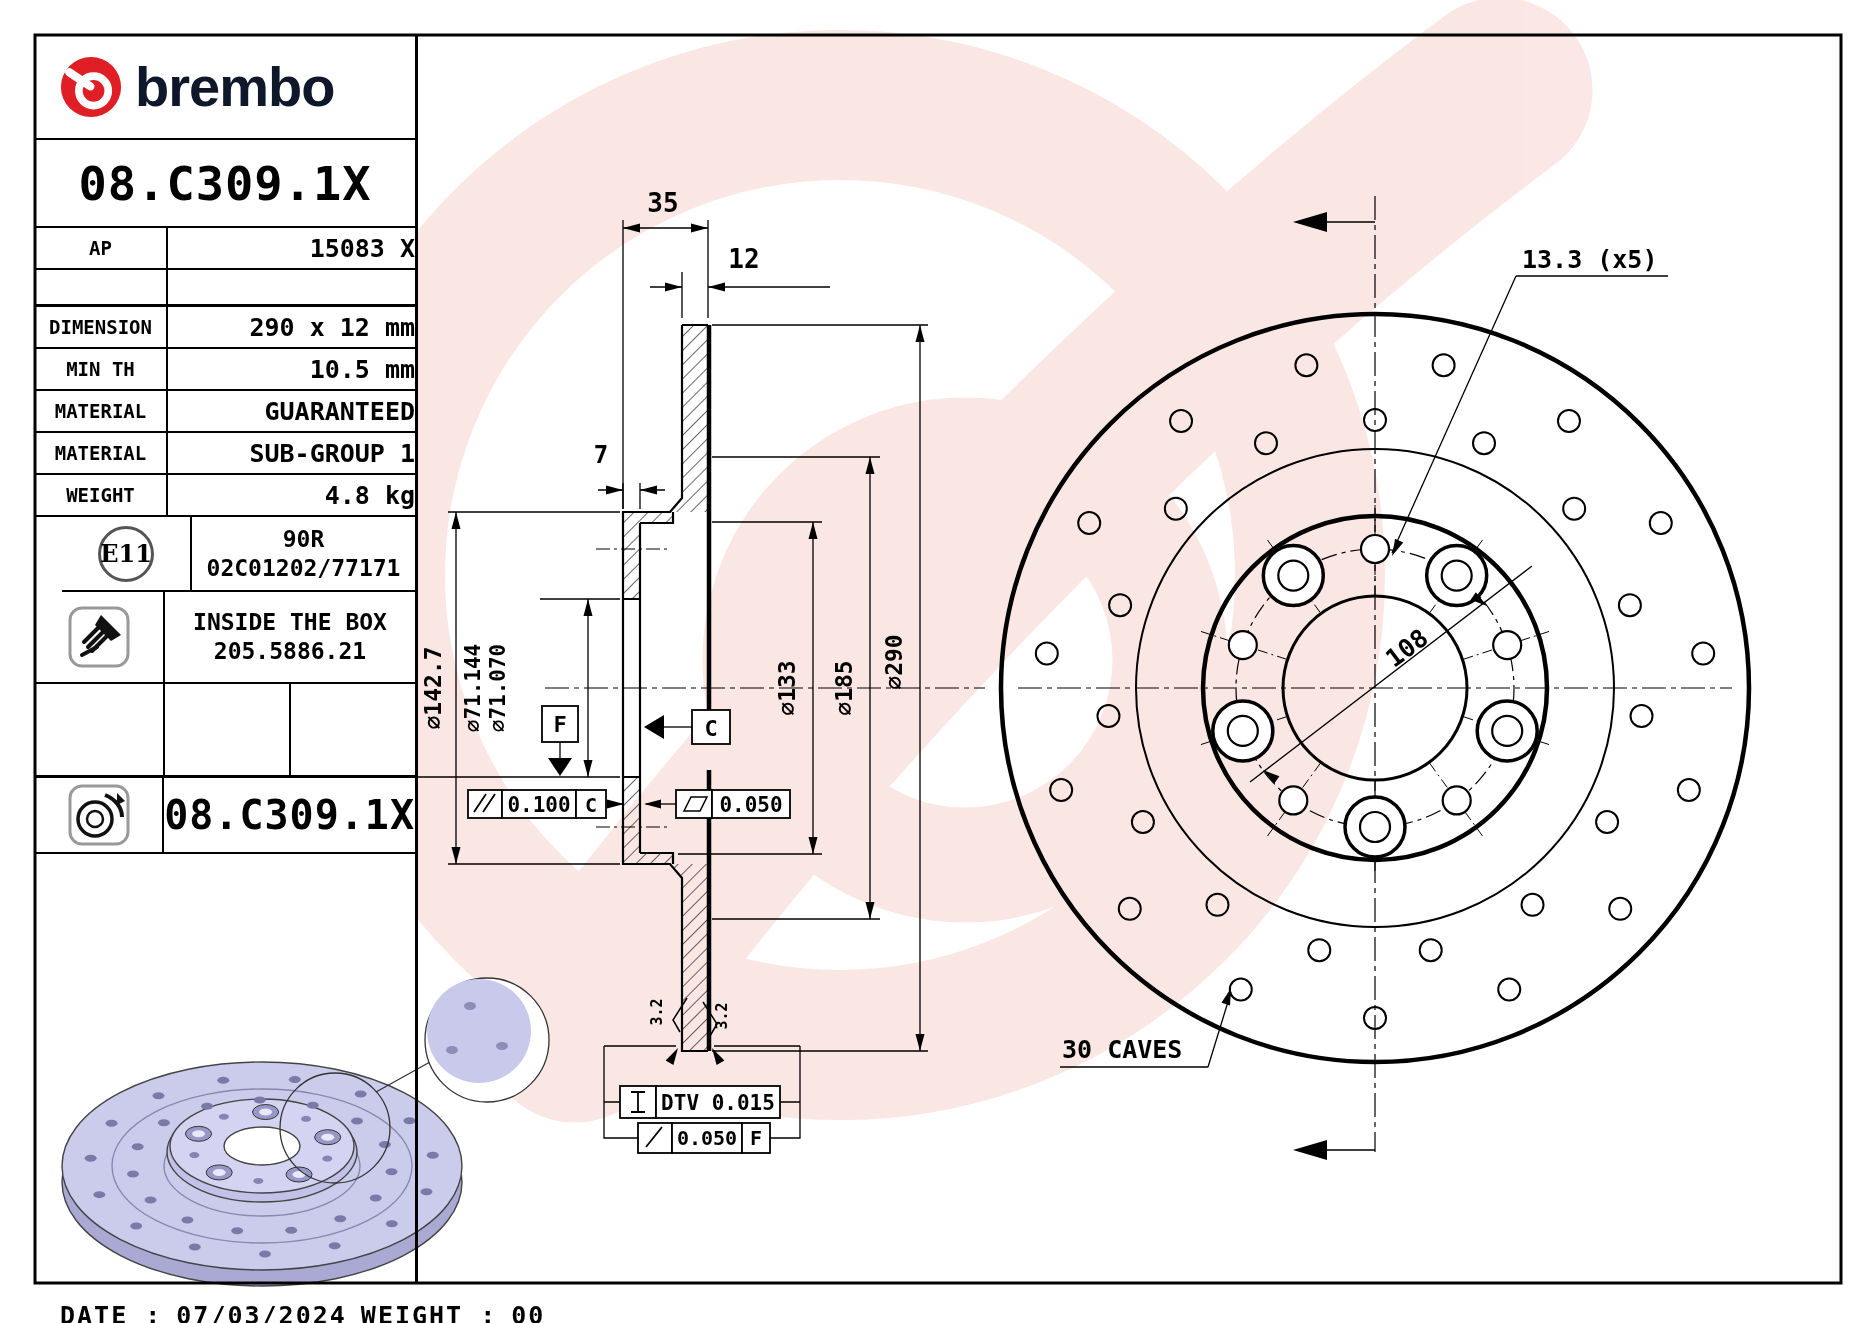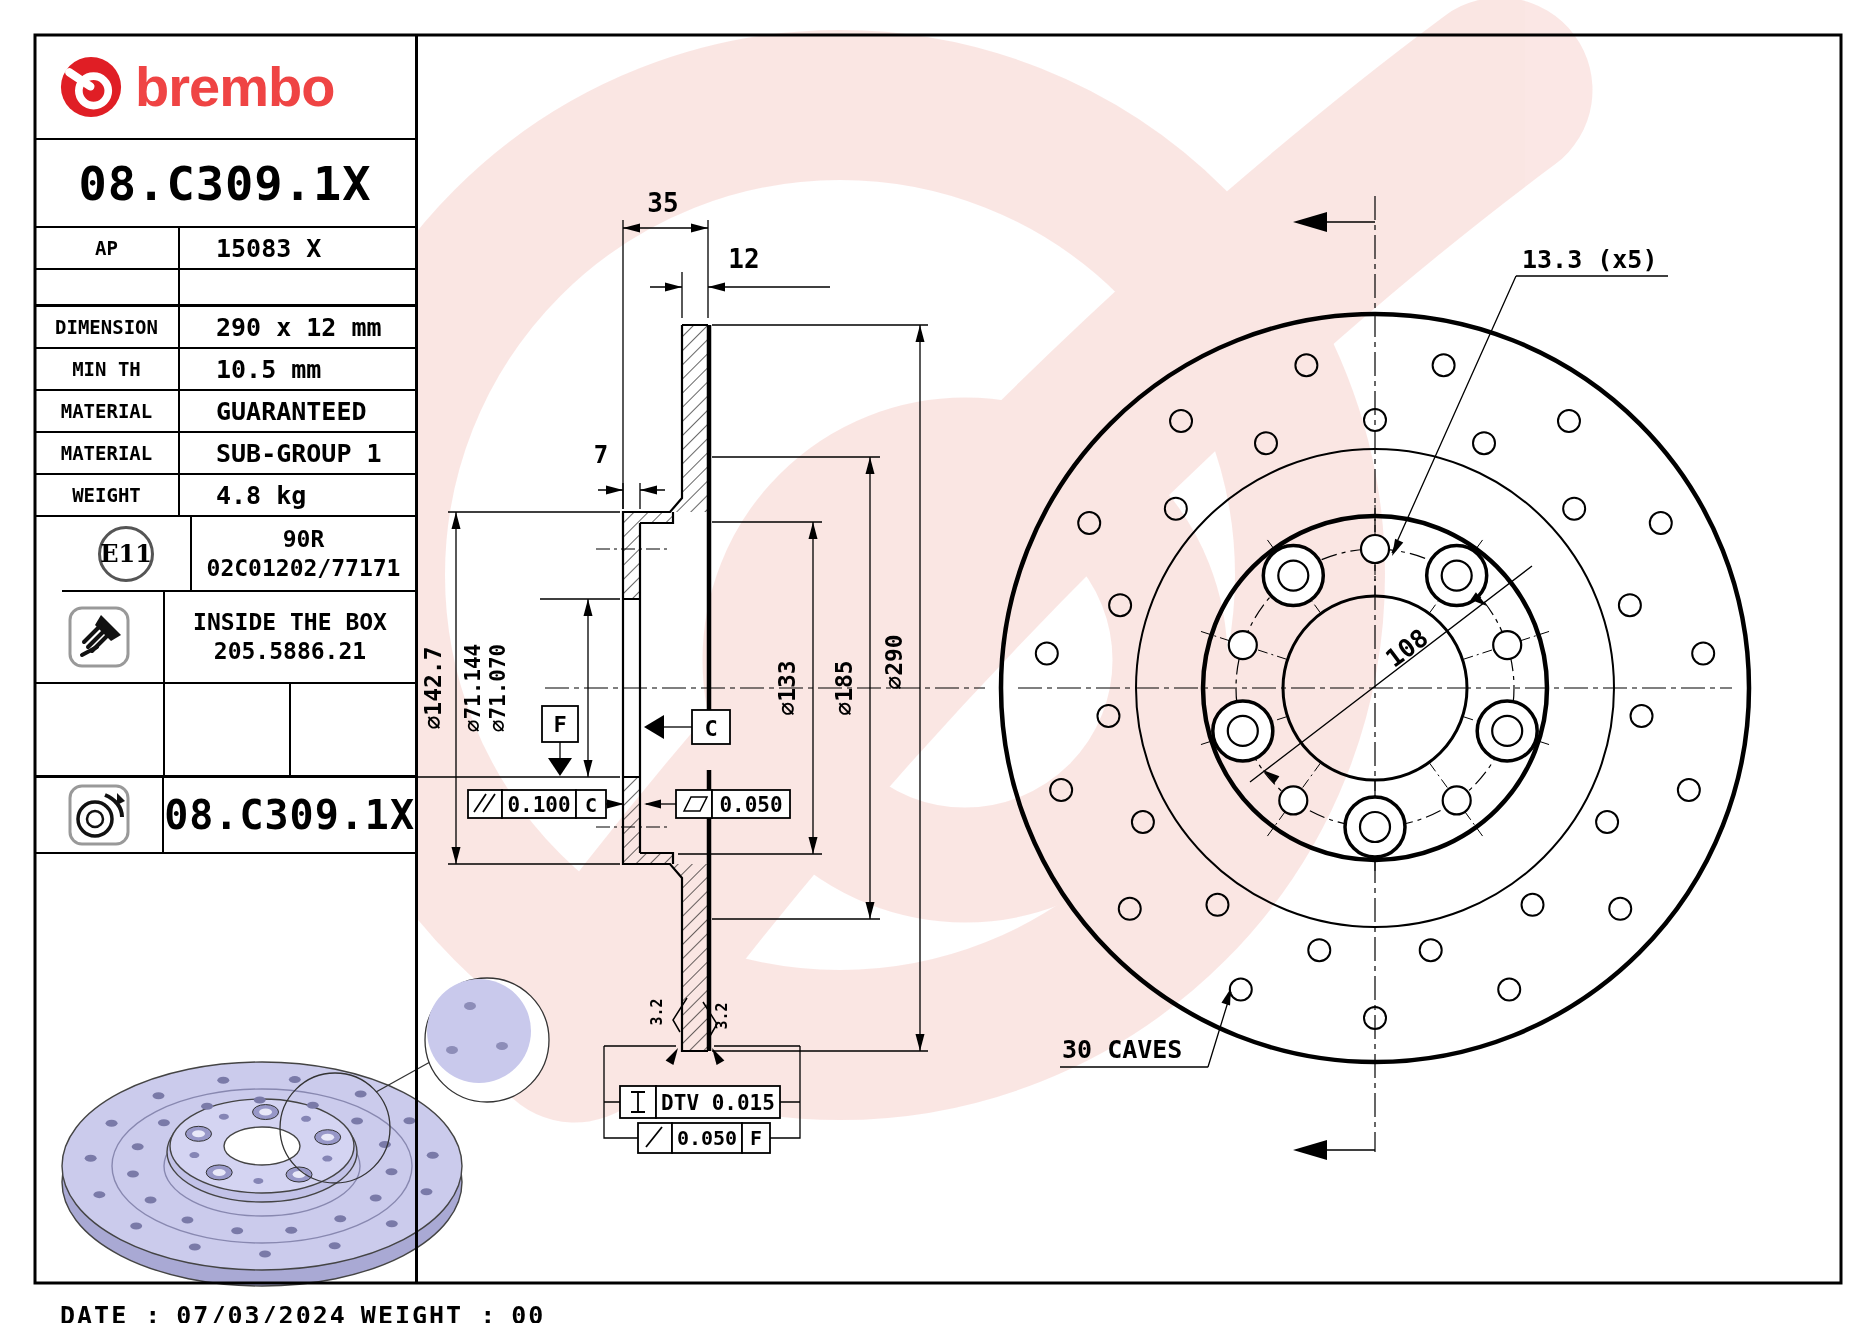--- a/index.html
+++ b/index.html
@@ -8,27 +8,27 @@
   *{box-sizing:border-box;}
   svg text{font-family:"DejaVu Sans Mono","DejaVu Sans",monospace;fill:#000;}
   #drawing{position:absolute;left:0;top:0;}
   
   .panel{position:absolute;left:35px;top:35px;width:383px;height:1248px;
          border-right:3px solid #000;background:transparent;z-index:5;}
   .row{border-bottom:2px solid #000;display:flex;align-items:center;}
   .row.thick{border-bottom:3px solid #000;}
   .logo-row{height:105px;gap:12px;padding-left:24px;}
   .wordmark{font-family:"Liberation Sans","DejaVu Sans",sans-serif;font-weight:bold;
-            font-size:56px;color:#ef4444;letter-spacing:-1px;}
+            font-size:56px;color:#0f172a;letter-spacing:-1px;}
   .pn-row{height:88px;justify-content:center;}
   .pn-row span{font-size:47px;font-weight:bold;letter-spacing:1px;}
   .spec{height:42px;}
-  .spec .lbl{width:145px;border-right:2px solid #000;align-self:stretch;display:flex;
+  .spec .lbl{width:133px;border-right:2px solid #000;align-self:stretch;display:flex;
              align-items:center;justify-content:center;font-size:19px;font-weight:bold;}
-  .spec .val{flex:1;text-align:left;font-size:25px;font-weight:bold;padding-left:36px;}
+  .spec .val{flex:1;text-align:right;font-size:25px;font-weight:bold;}
   .r-empty{height:37px;}
   .r-e11{height:75px;margin-left:27px;}
   .r-screw{height:92px;}
   .r-empty2{height:94px;}
   .r-disc{height:76px;}
   .lblcell{width:130px;border-right:2px solid #000;align-self:stretch;display:flex;
            align-items:center;justify-content:center;}
   .valcell{flex:1;text-align:center;}
   .two div{font-size:23px;font-weight:bold;line-height:1.25;}
   .badge{width:56px;height:56px;border:3px solid #555;border-radius:50%;

